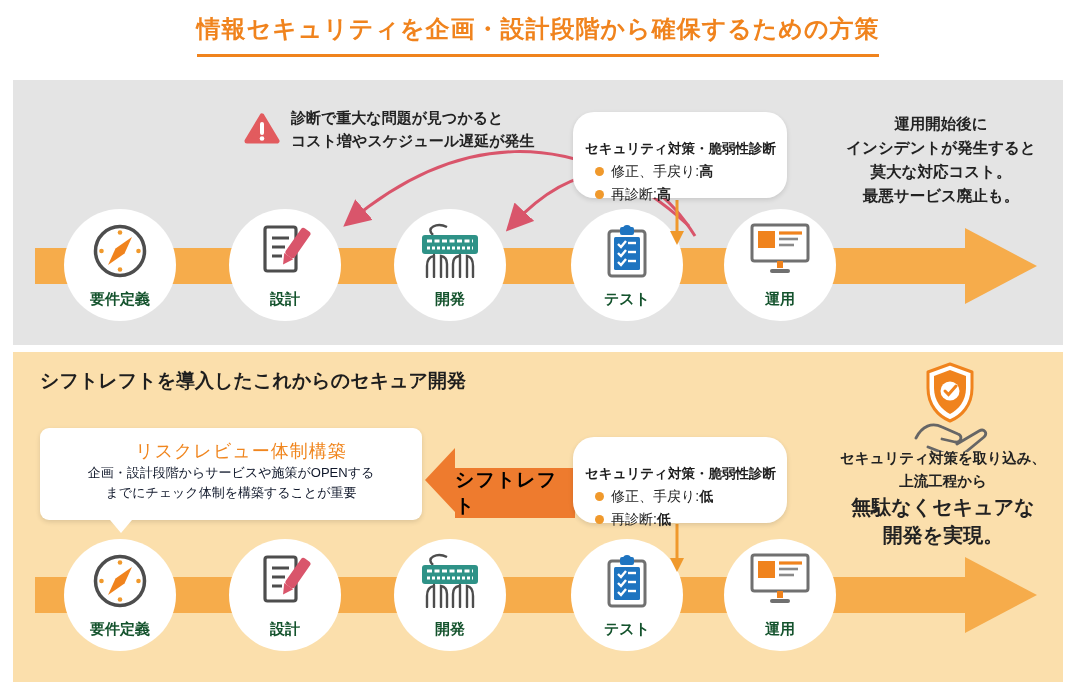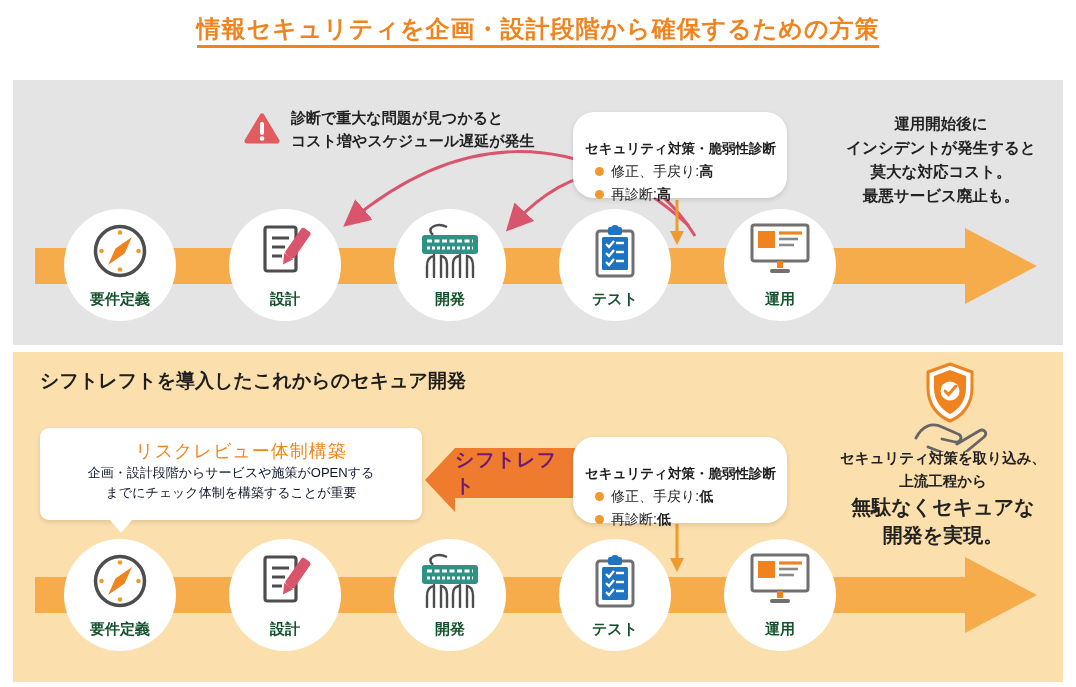--- a/index.html
+++ b/index.html
@@ -1,38 +1,38 @@
 <!DOCTYPE html>
 <html><head>
 <meta charset="utf-8">
 <style>
   html,body{margin:0;padding:0;background:#fff;}
   body{width:1076px;height:687px;position:relative;font-family:"Liberation Sans","DejaVu Sans",sans-serif;color:#1e1e1e;}
   .canvas{position:absolute;left:0;top:0;width:1076px;height:687px;background:#fff;overflow:hidden;}
 
   .title-wrap{position:absolute;top:13px;left:0;width:100%;text-align:center;}
-  .title{display:inline-block;margin:0;font-size:24px;font-weight:bold;color:#F0831D;letter-spacing:1px;border-bottom:3px solid #F0831D;}
+  .title{display:inline-block;margin:0;font-size:24px;font-weight:bold;color:#F0831D;letter-spacing:1px;padding-bottom:9px;border-bottom:3px solid #F0831D;}
 
   .panel{position:absolute;left:13px;width:1050px;}
   .panel-top{top:80px;height:265px;background:#E4E4E4;}
   .panel-bottom{top:352px;height:330px;background:#FBDFAC;}
 
   .panel-heading{position:absolute;margin:0;font-weight:bold;color:#1e1e1e;z-index:4;}
   .panel-top .panel-heading{left:27px;top:20px;font-size:21px;}
   .panel-bottom .panel-heading{left:27px;top:16px;font-size:19px;}
 
   .flow-svg{position:absolute;left:0;top:0;width:1050px;height:100%;z-index:1;}
   .overlay-svg{position:absolute;left:0;top:0;width:1050px;height:100%;z-index:3;pointer-events:none;}
 
   .step{position:absolute;width:112px;height:112px;background:#fff;border-radius:50%;z-index:2;}
   .step .icon{position:absolute;left:50%;transform:translateX(-50%);top:13px;}
   .step-label{position:absolute;left:0;width:100%;bottom:12px;text-align:center;font-size:15px;font-weight:bold;color:#14532d;}
   .row-top .step{top:129px;}
   .row-bottom .step{top:187px;}
-  .s1{left:51px;} .s2{left:216px;} .s3{left:381px;} .s4{left:546px;} .s5{left:711px;}
+  .s1{left:51px;} .s2{left:216px;} .s3{left:381px;} .s4{left:558px;} .s5{left:711px;}
 
   .warning{position:absolute;left:230px;top:27px;display:flex;gap:10px;align-items:flex-start;z-index:4;}
   .warning .w-icon{margin-top:5px;flex:0 0 auto;}
   .warning-text{font-size:15px;font-weight:bold;line-height:1.5;color:#222;}
 
   .sec-box{position:absolute;left:560px;width:214px;height:86px;background:#fff;border-radius:21px;
            box-shadow:0 2px 5px rgba(0,0,0,.12);box-sizing:border-box;padding:28px 8px 8px 12px;z-index:4;}
   .sec-box-top{top:32px;}
   .sec-box-bottom{top:85px;}
   .sec-title{font-size:13.5px;font-weight:bold;color:#1e1e1e;}
@@ -46,22 +46,22 @@
             box-shadow:0 2px 5px rgba(0,0,0,.12);text-align:center;box-sizing:border-box;padding-top:11px;z-index:4;}
   .risk-title{font-size:18px;font-weight:normal;color:#F0861F;letter-spacing:1px;padding-left:20px;}
   .risk-line{font-size:13px;color:#0f172a;line-height:1.55;}
   .risk-line:first-of-type{margin-top:4px;}
   .risk-tail{position:absolute;left:70px;bottom:-13px;width:0;height:0;
              border-left:11px solid transparent;border-right:11px solid transparent;border-top:13px solid #fff;}
 
   .shift-arrow{position:absolute;left:412px;top:96px;width:150px;height:64px;z-index:4;}
   .shift-head{position:absolute;left:0;top:0;width:0;height:0;
               border-top:32px solid transparent;border-bottom:32px solid transparent;border-right:30px solid #EE7B2E;}
-  .shift-body{position:absolute;left:30px;top:0;width:120px;height:50px;background:#EE7B2E;
-              display:flex;align-items:center;justify-content:center;font-size:19px;font-weight:bold;color:#701a75;letter-spacing:1px;}
+  .shift-body{position:absolute;left:30px;top:20px;width:120px;height:50px;background:#EE7B2E;
+              display:flex;align-items:center;justify-content:center;font-size:19px;font-weight:bold;color:#000000;letter-spacing:1px;}
 
   .shield-hand{position:absolute;left:877px;top:8px;z-index:4;}
   .note-bottom{position:absolute;left:810px;top:95px;width:240px;text-align:center;color:#222;z-index:4;}
   .note-bottom .small{font-size:14.5px;font-weight:bold;line-height:1.6;}
   .note-bottom .big{font-size:20px;font-weight:bold;line-height:1.4;}
 </style>
 </head>
 <body>
 
 <div class="canvas">

